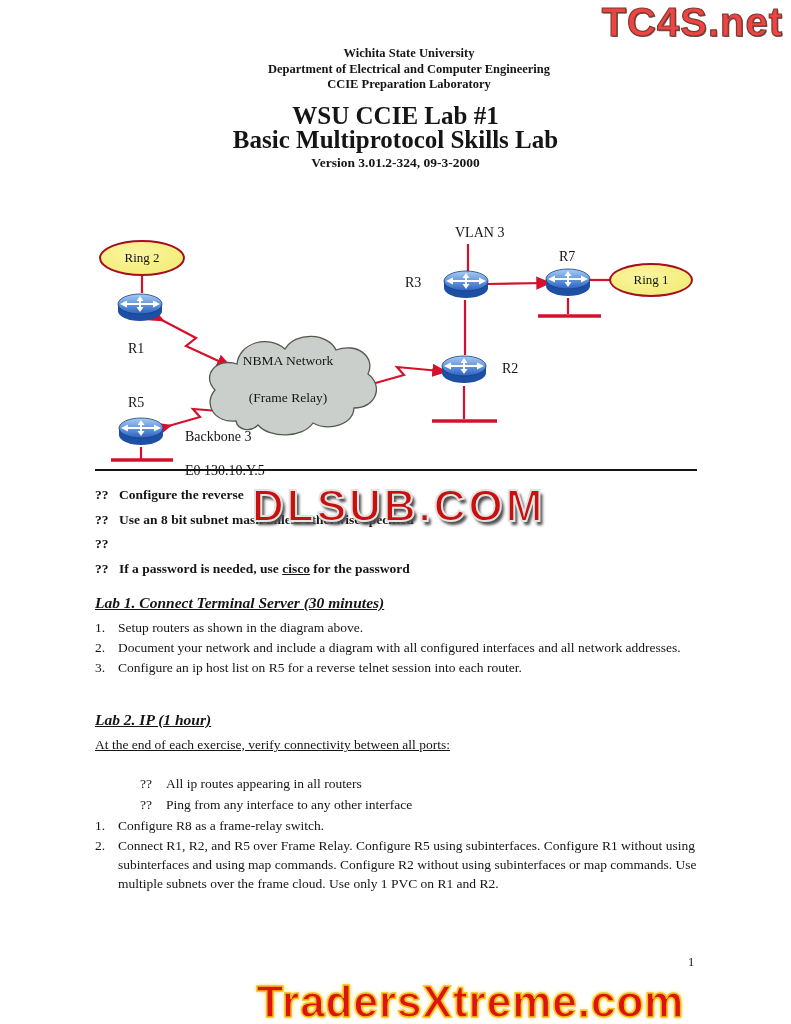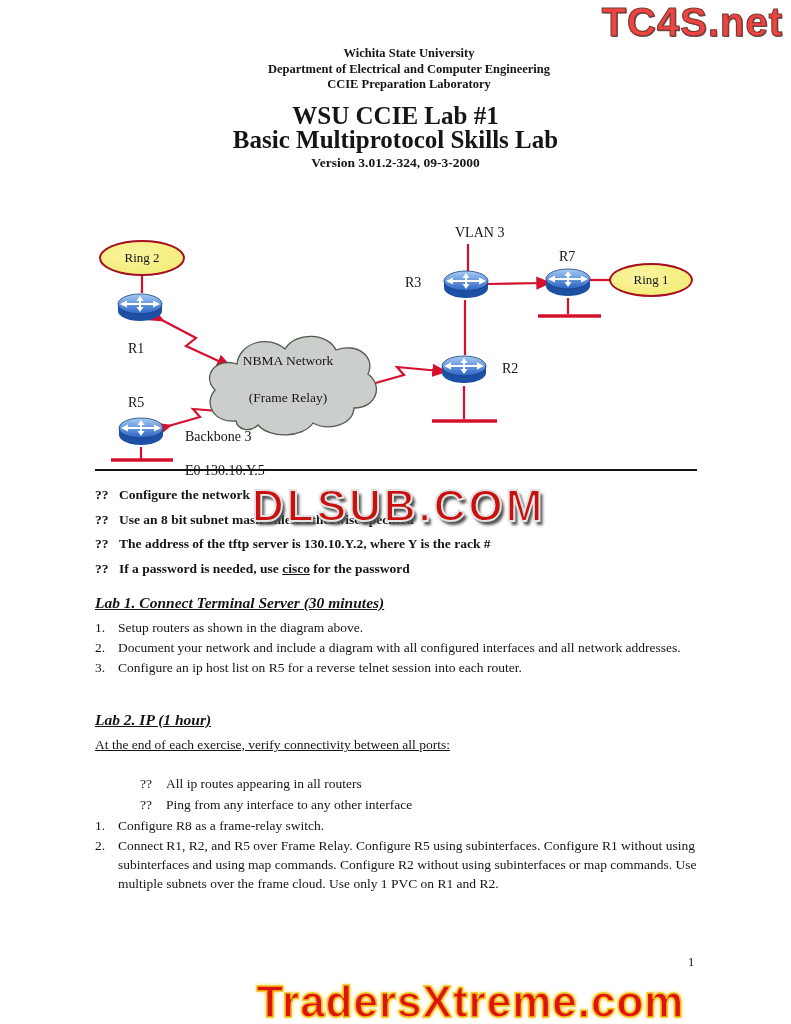--- a/index.html
+++ b/index.html
@@ -188,29 +188,28 @@
     <div class="dlabel" style="left:185px; top:245px;">E0 130.10.Y.5</div>
 
     <div class="diag-rule"></div>
   </div>
 
   <div class="content">
 
     <div>
       <div class="req-row">
         <span class="q">??</span>
-        <span>Configure the network</span>
+        <span>Configure the reverse</span>
       </div>
       <div class="req-row">
         <span class="q">??</span>
         <span>Use an 8 bit subnet mask unless otherwise specified</span>
       </div>
       <div class="req-row">
         <span class="q">??</span>
-        <span>The address of the tftp server is 130.10.Y.2, where Y is the rack #</span>
       </div>
       <div class="req-row">
         <span class="q">??</span>
         <span><span>If a password is needed, use </span><span class="u">cisco</span><span> for the password</span></span>
       </div>
     </div>
 
     <div class="lab-h">Lab 1.  Connect Terminal Server (30 minutes)</div>
     <div class="olist">
       <div class="oli">

